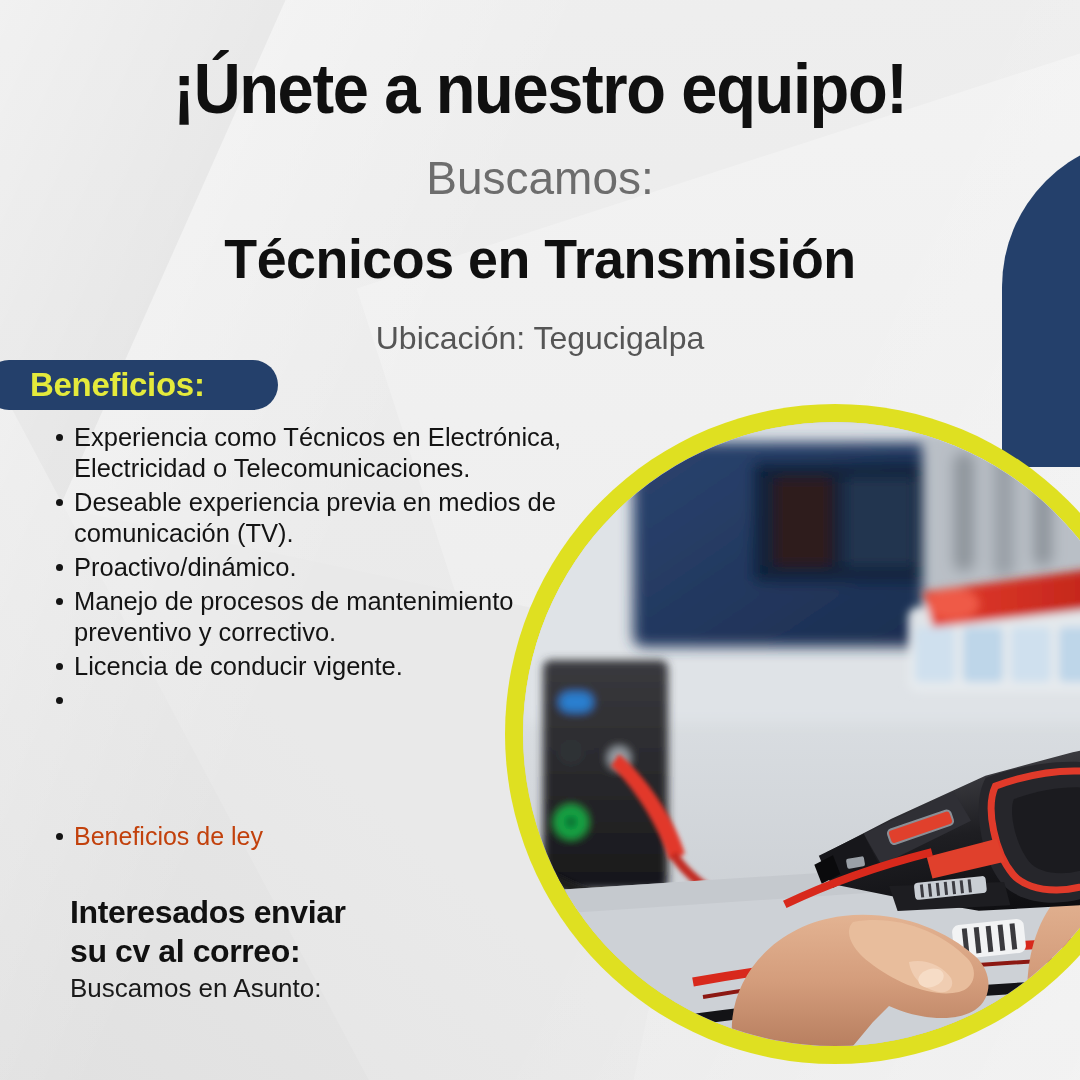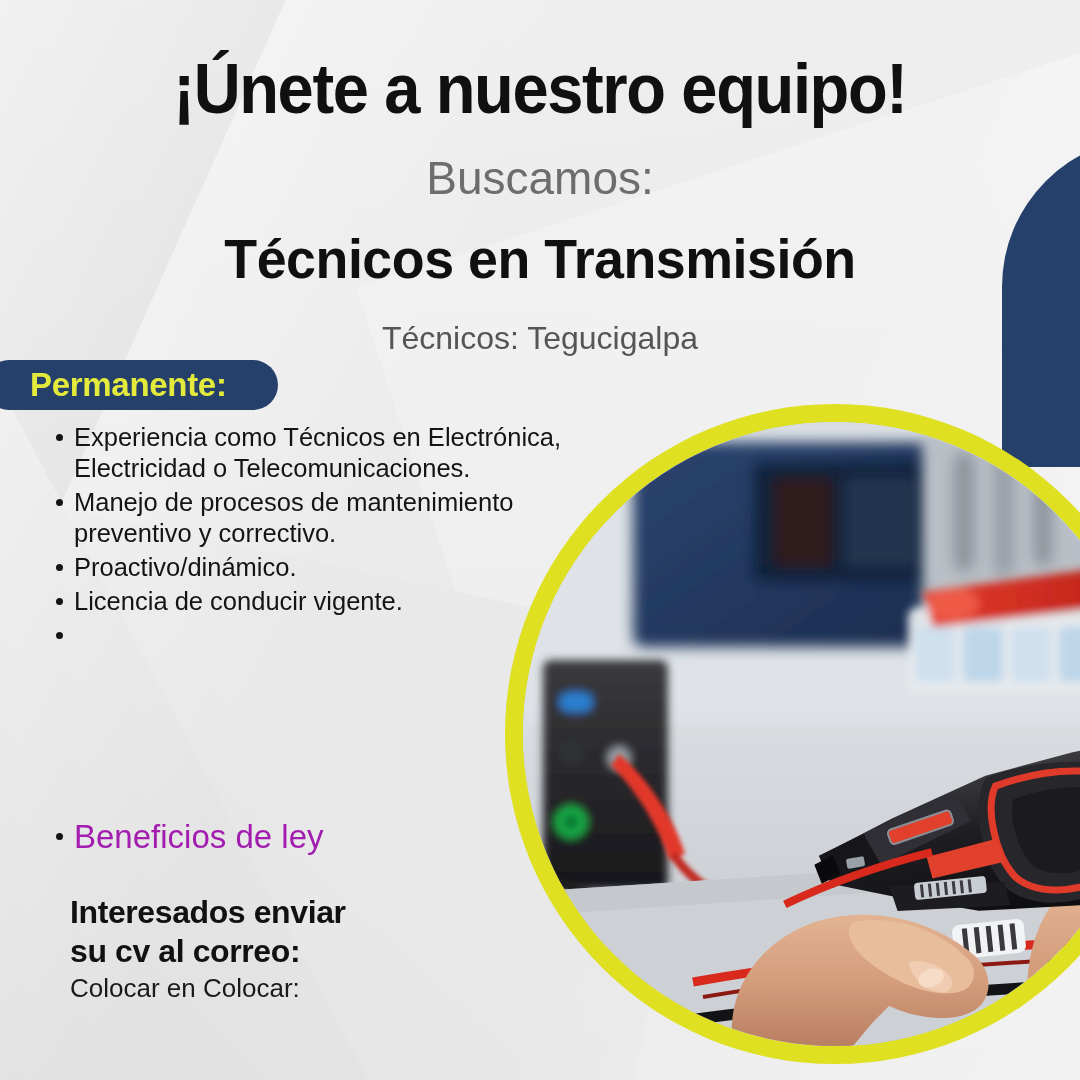--- a/index.html
+++ b/index.html
@@ -206,23 +206,23 @@
     position: absolute;
     left: 30px;
     top: 820px;
     width: 440px;
     margin: 0;
     padding: 0 0 0 26px;
     list-style: none;
   }
   .off-list li {
     position: relative;
-    font-size: 33px;
+    font-size: 25px;
     line-height: 33px;
-    color: #a21caf;
+    color: #c2410c;
     padding-left: 18px;
   }
   .off-list li::before {
     content: "";
     position: absolute;
     left: 0;
     top: 13px;
     width: 7px; height: 7px;
     border-radius: 50%;
     background: #141414;
@@ -417,36 +417,37 @@
         </g>
 
         <rect x="0" y="0" width="624" height="624" fill="none"></rect>
       </svg>
     </div>
   </div>
 
   <div class="headline">¡Únete a nuestro equipo!</div>
   <div class="subhead">Buscamos:</div>
   <div class="role">Técnicos en Transmisión</div>
-  <div class="location">Técnicos: Tegucigalpa</div>
+  <div class="location">Ubicación: Tegucigalpa</div>
 
   <div class="badge badge-requisitos">
-    <span>Permanente:</span>
+    <span>Beneficios:</span>
   </div>
   <ul class="req-list">
     <li>Experiencia como Técnicos en Electrónica, Electricidad o Telecomunicaciones.</li>
+    <li>Deseable experiencia previa en medios de comunicación (TV).</li>
+    <li>Proactivo/dinámico.</li>
     <li>Manejo de procesos de mantenimiento preventivo y correctivo.</li>
-    <li>Proactivo/dinámico.</li>
     <li>Licencia de conducir vigente.</li>
     <li class="blank"></li>
   </ul>
 
   <ul class="off-list">
     <li>Beneficios de ley</li>
   </ul>
 
   <div class="contact">
     <div class="c-line1">Interesados enviar</div>
     <div class="c-line2">su cv al correo:</div>
-    <div class="c-sub1">Colocar en Colocar:</div>
+    <div class="c-sub1">Buscamos en Asunto:</div>
   </div>
 
 </div>
 
 </body></html>

